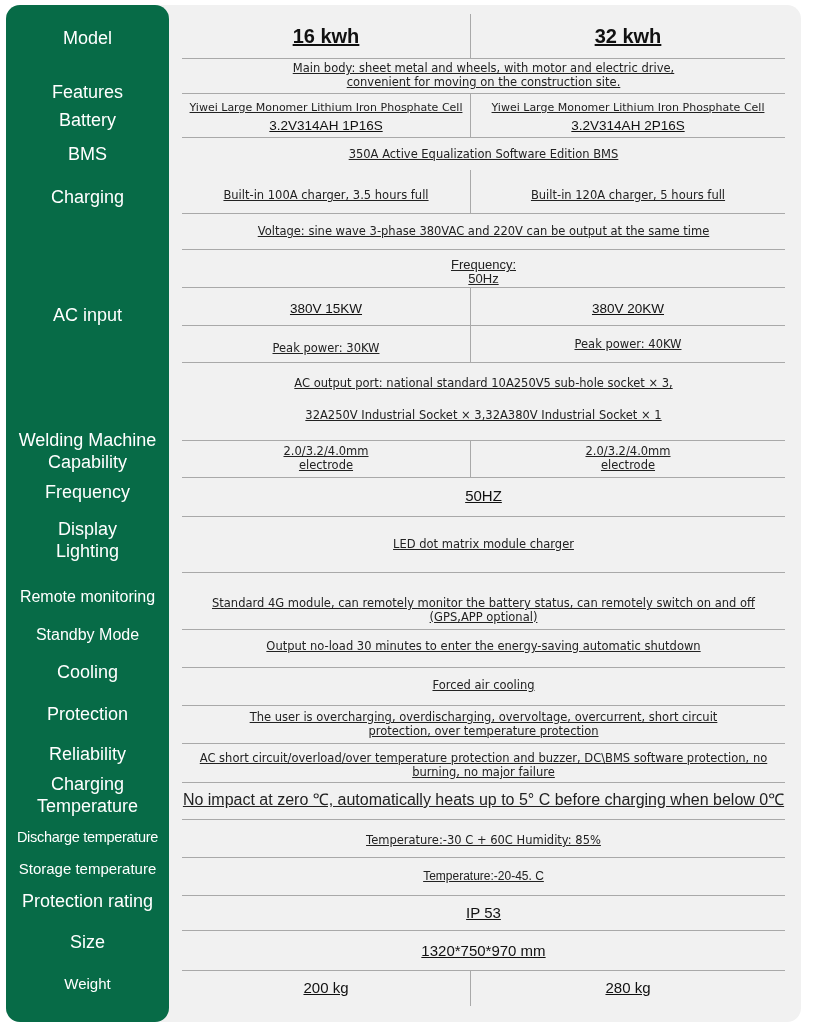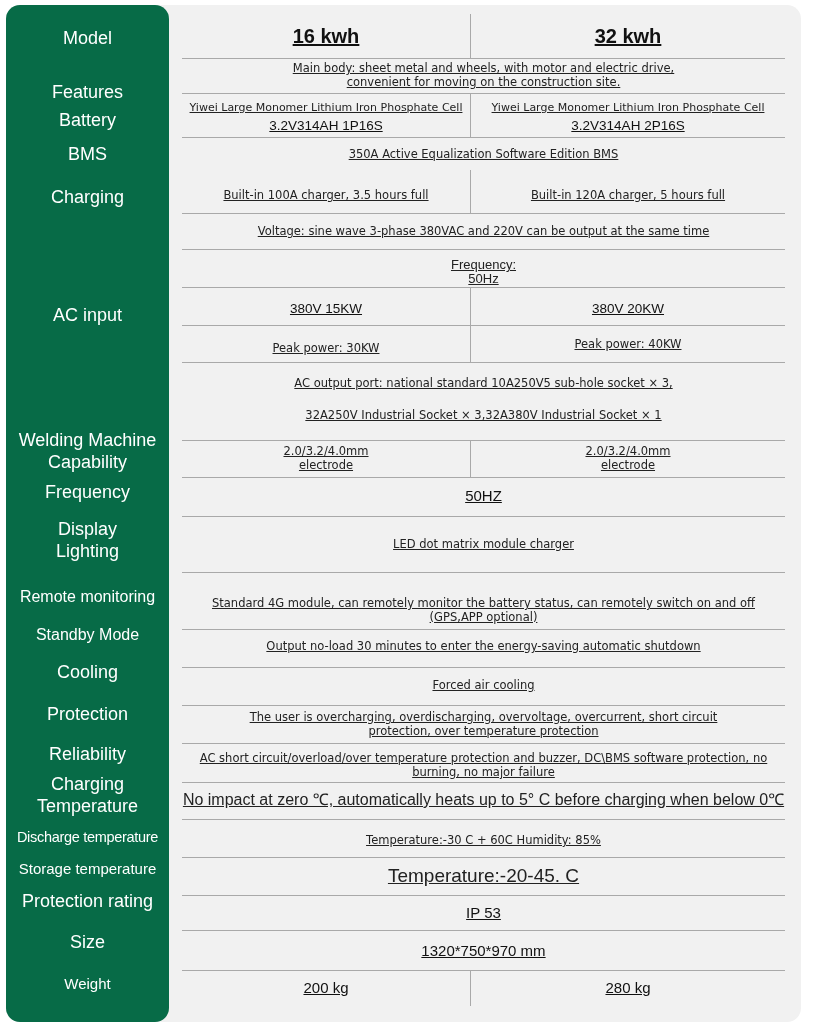--- a/index.html
+++ b/index.html
@@ -129,20 +129,20 @@
 <div class="cell full" style="top:710px">The user is overcharging, overdischarging, overvoltage, overcurrent, short circuit</div>
 <div class="cell full" style="top:724px">protection, over temperature protection</div>
 
 <div class="cell full" style="top:751px">AC short circuit/overload/over temperature protection and buzzer, DC\BMS software protection, no</div>
 <div class="cell full" style="top:765px">burning, no major failure</div>
 
 <div class="cell full sans" style="top:793px;font-size:16px">No impact at zero ℃, automatically heats up to 5°  C before charging when below 0℃</div>
 
 <div class="cell full" style="top:833px">Temperature:-30 C + 60C Humidity: 85%</div>
 
-<div class="cell full sans" style="top:869px;font-size:19px">Temperature:-20-45. C</div>
+<div class="cell full sans" style="top:869px;font-size:12px">Temperature:-20-45. C</div>
 
 <div class="cell full mid" style="top:904px">IP 53</div>
 
 <div class="cell full mid" style="top:942px">1320*750*970 mm</div>
 
 <div class="cell lc mid" style="top:979px">200 kg</div>
 <div class="cell rc mid" style="top:979px">280 kg</div>
 
 </body></html>

